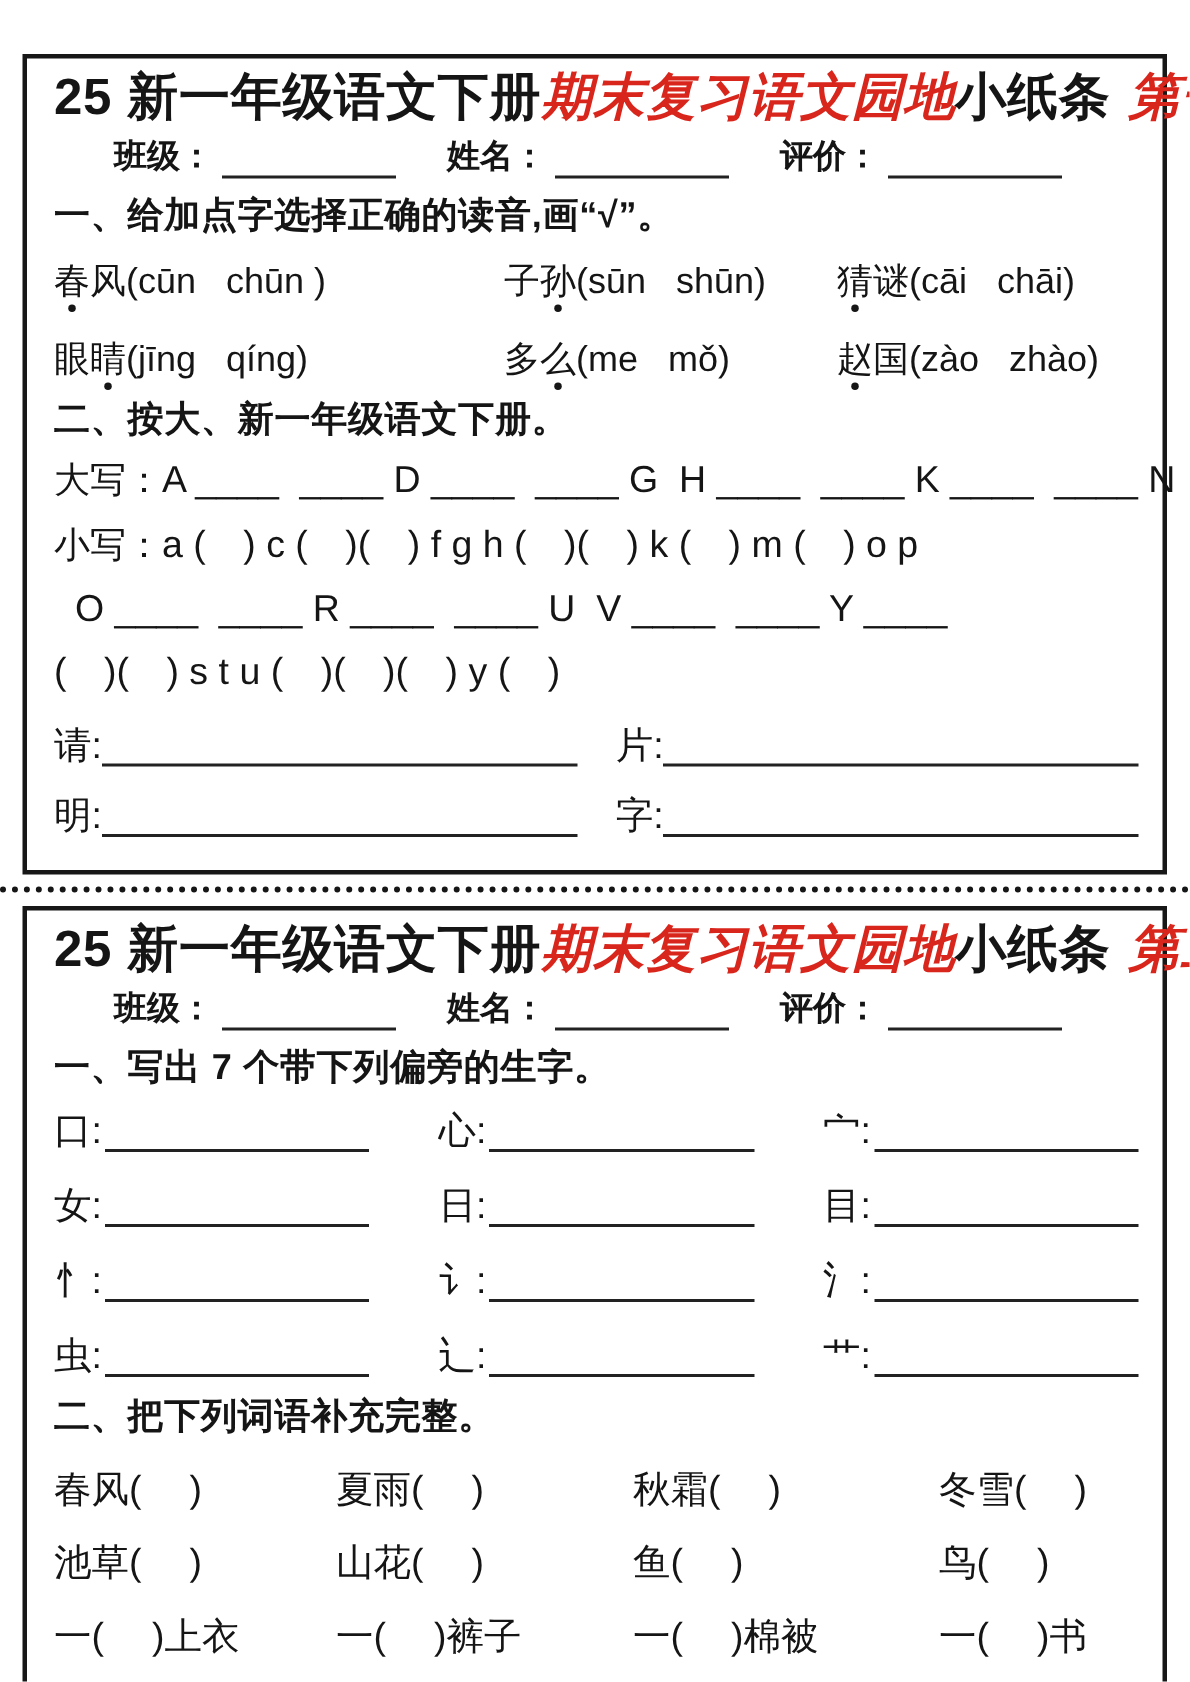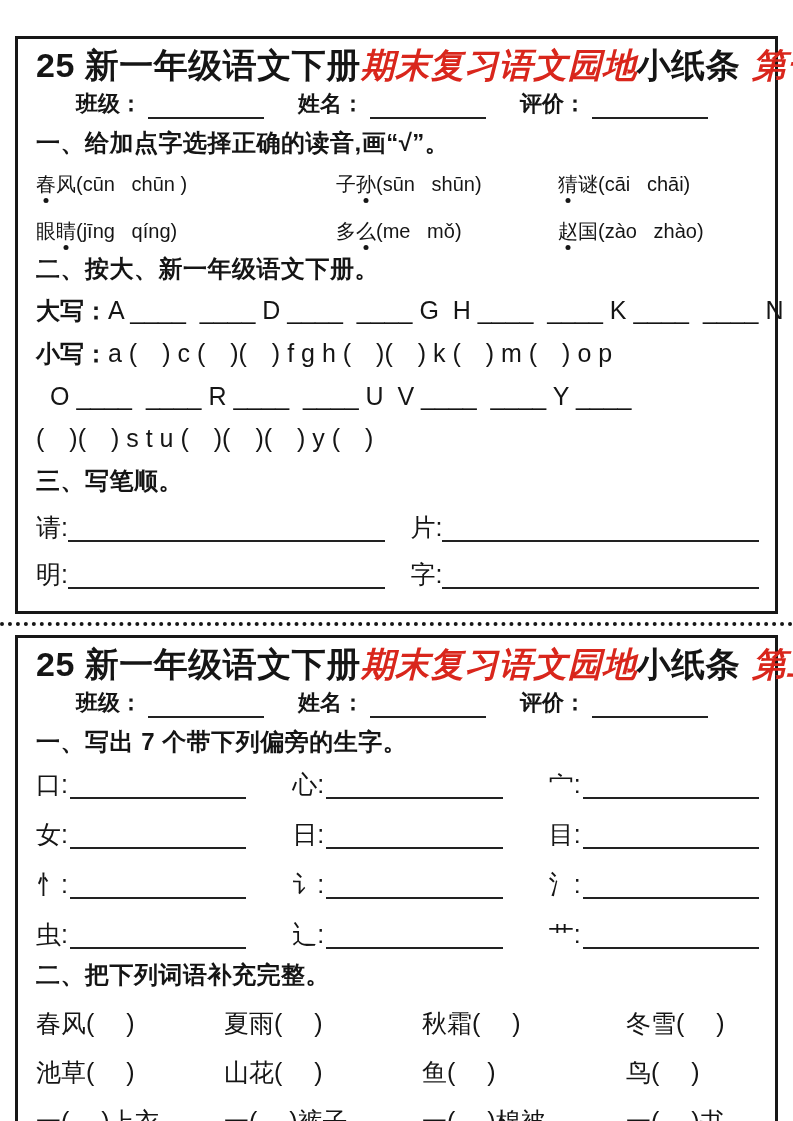--- a/index.html
+++ b/index.html
@@ -20,29 +20,29 @@
   .t-red { color:var(--accent);font-style:italic; }
   .t-day { margin-left:12px; }
 
   .fields { display:flex; align-items:flex-start; padding-left:40px; margin:2px 0 8px; font-size:22px; font-weight:700; }
   .f-group { display:flex; align-items:flex-end; margin-right:34px; }
   .f-blank { width:116px; border-bottom:2px solid #222; height:26px; margin-left:6px; }
 
   .h { font-size:24px; font-weight:800; margin:8px 0 4px; letter-spacing:0.5px; }
 
   
-  .ex1-grid { display:grid; grid-template-columns:300px 222px 1fr; row-gap:20px; font-size:20px; margin:12px 0 0; }
+  .ex1-grid { display:grid; grid-template-columns:300px 222px 1fr; row-gap:20px; font-size:24px; margin:12px 0 0; }
   .ex1-item { white-space:pre; }
   .dotchar { position:relative; display:inline-block; }
   .dotchar::after { content:''; position:absolute; left:50%; bottom:-5px; transform:translateX(-50%); width:5px; height:5px; border-radius:50%; background:#161616; }
   .py { white-space:pre; }
 
   
   .abc-line { font-size:25px; margin:9px 0; white-space:pre; line-height:1.35; }
-  .abc-label { font-weight:700; font-size:24px; }
+  .abc-label { font-weight:400; font-size:24px; }
   .abc-indent { padding-left:14px; }
 
   
   .stroke-row { display:flex; font-size:25px; margin:14px 0 10px; }
   .stroke-item { flex:1; display:flex; align-items:flex-end; }
   .stroke-item + .stroke-item { margin-left:26px; }
   .stroke-line { flex:1; border-bottom:2px solid #222; margin-bottom:2px; }
 
   
   .radical-grid { display:grid; grid-template-columns:1fr 1fr 1fr; column-gap:46px; row-gap:17px; font-size:25px; margin:10px 0 6px; }
@@ -91,21 +91,20 @@
       <div class="ex1-item"><span></span><span class="dotchar">赵</span><span>国</span><span class="py">(zào   zhào)</span></div>
     </div>
 
     <div class="h">二、按大、新一年级语文下册。</div>
 
     <div class="abc-line"><span class="abc-label">大写：</span><span>A ____  ____ D ____  ____ G  H ____  ____ K ____  ____ N</span></div>
     <div class="abc-line"><span class="abc-label">小写：</span><span>a (　) c (　)(　) f g h (　)(　) k (　) m (　) o p</span></div>
     <div class="abc-line abc-indent"><span>O ____  ____ R ____  ____ U  V ____  ____ Y ____</span></div>
     <div class="abc-line"><span>(　)(　) s t u (　)(　)(　) y (　)</span></div>
 
-    <div class="h">三、写笔顺。</div>
 
     <div class="stroke-row">
       <div class="stroke-item">
           <span>请:</span>
           <span class="stroke-line"></span>
         </div>
       <div class="stroke-item">
           <span>片:</span>
           <span class="stroke-line"></span>
         </div>

